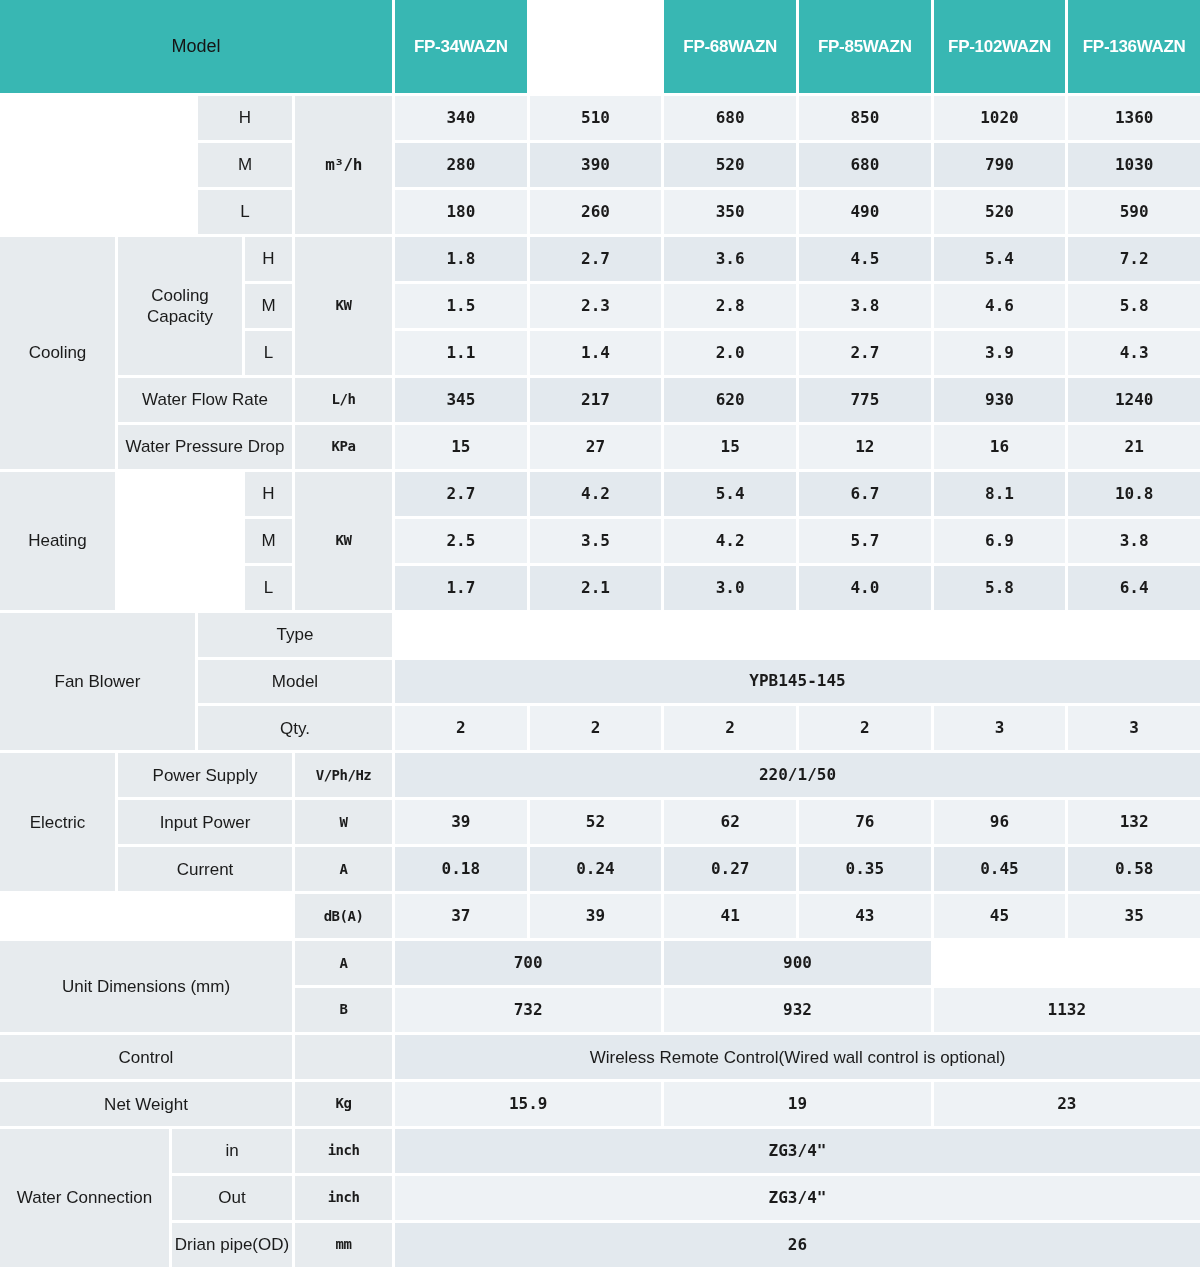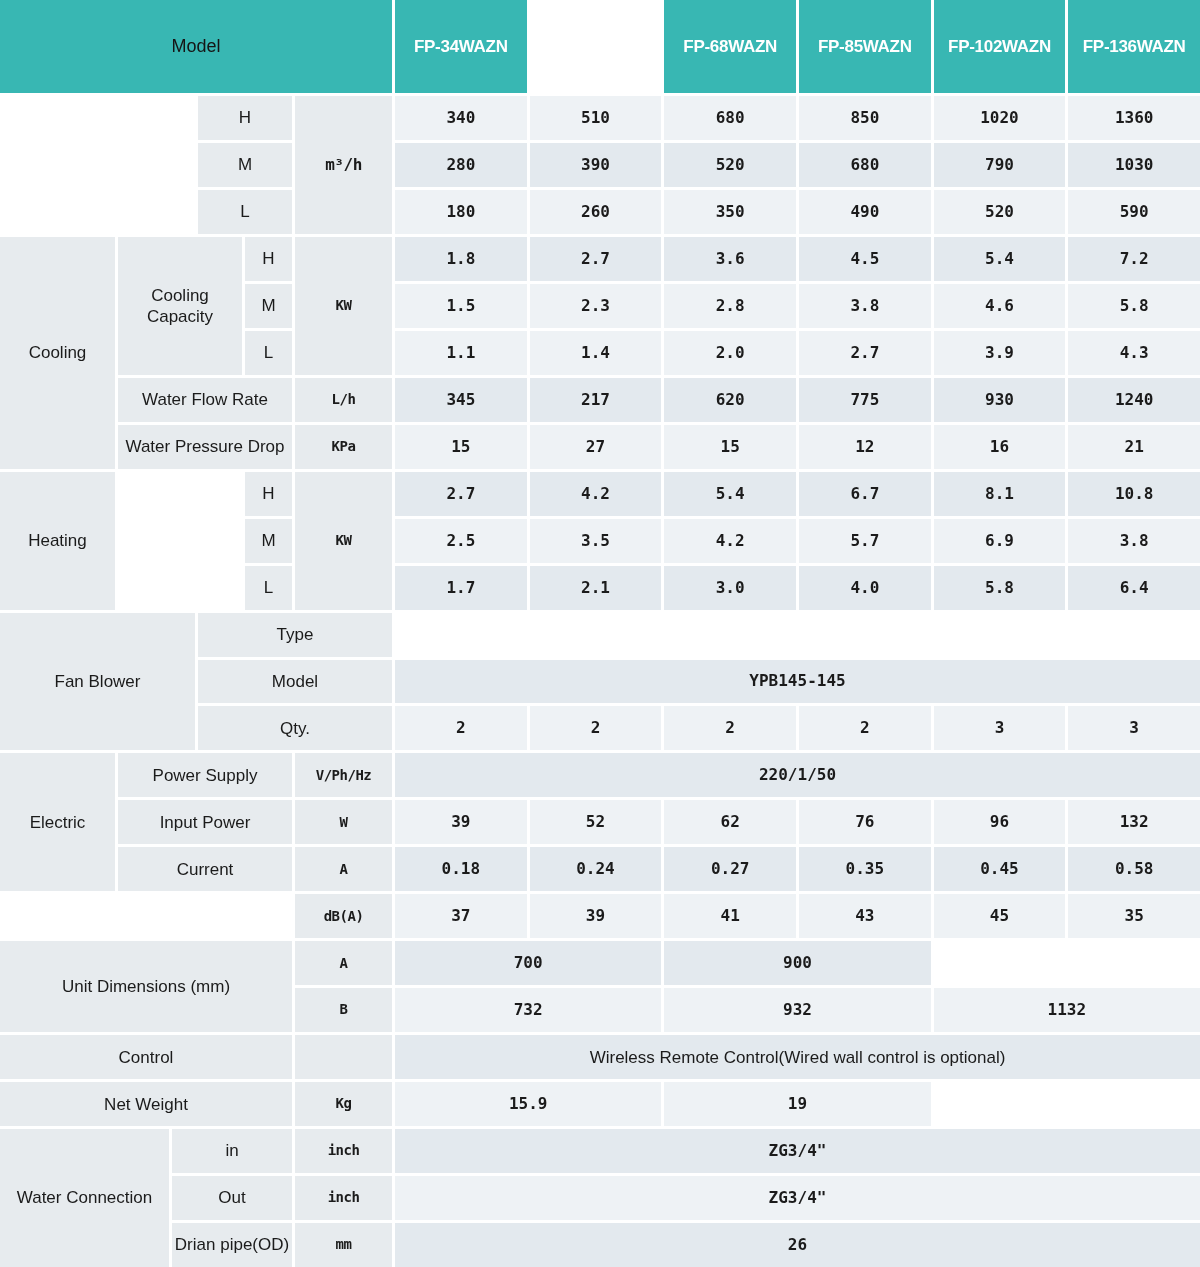--- a/index.html
+++ b/index.html
@@ -176,20 +176,21 @@
   <div class="c rl v" style="grid-area:21/11/22/13">1132</div>
 
   <div class="c lb t" style="grid-area:22/1/23/6">Control</div>
   <div class="c lb" style="grid-area:22/6/23/7"></div>
   <div class="c rd t" style="grid-area:22/7/23/13">Wireless Remote Control(Wired wall control is optional)</div>
 
   <div class="c lb t" style="grid-area:23/1/24/6">Net Weight</div>
   <div class="c lb u" style="grid-area:23/6/24/7">Kg</div>
   <div class="c rl v" style="grid-area:23/7/24/9">15.9</div>
   <div class="c rl v" style="grid-area:23/9/24/11">19</div>
+  <div class="c rl v" style="grid-area:23/11/24/13">23</div>
 
   <div class="c lb t" style="grid-area:24/1/27/3">Water Connection</div>
   <div class="c lb t" style="grid-area:24/3/25/6">in</div>
   <div class="c lb u" style="grid-area:24/6/25/7">inch</div>
   <div class="c rd v" style="grid-area:24/7/25/13">ZG3/4"</div>
   <div class="c lb t" style="grid-area:25/3/26/6">Out</div>
   <div class="c lb u" style="grid-area:25/6/26/7">inch</div>
   <div class="c rl v" style="grid-area:25/7/26/13">ZG3/4"</div>
   <div class="c lb t" style="grid-area:26/3/27/6">Drian pipe(OD)</div>
   <div class="c lb u" style="grid-area:26/6/27/7">mm</div>

